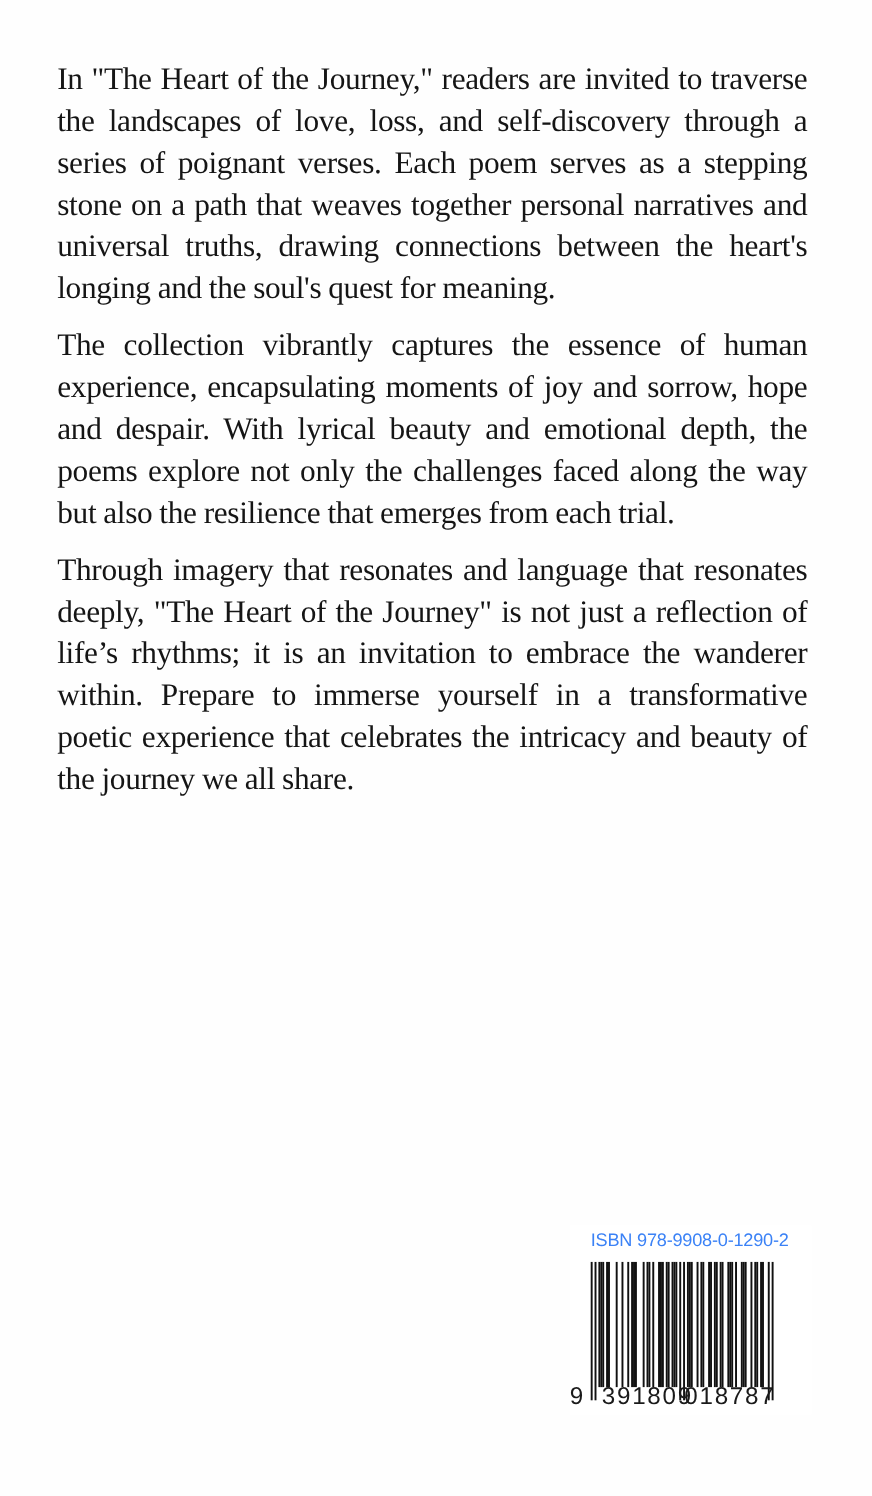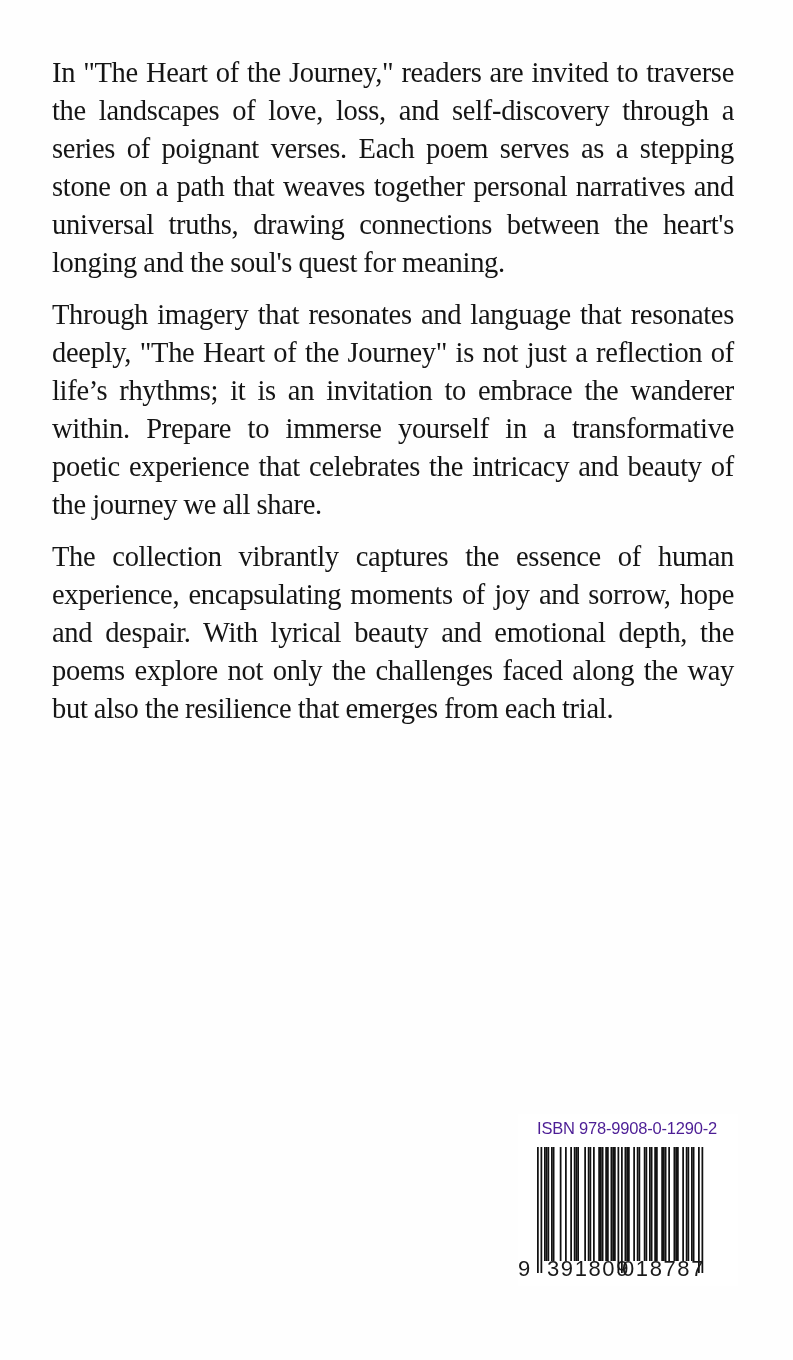--- a/index.html
+++ b/index.html
@@ -9,41 +9,41 @@
     position: absolute; left: 52px; top: 54px; width: 682px;
     font-family: "Liberation Serif", "DejaVu Serif", serif;
     font-size: 28.5px; line-height: 38px; color: #151515;
     text-align: justify; letter-spacing: -0.3px; word-spacing: -0.5px;
   }
   .blurb p { margin: 0 0 14px 0; }
   .barcode-block { position: absolute; left: 518px; top: 1114px; width: 220px; height: 172px; background: #fff; }
   .isbn-label {
     position: absolute; left: 3px; top: 4px; width: 212px;
     font-family: "Liberation Sans", "DejaVu Sans", sans-serif;
-    font-size: 16.5px; line-height: 20px; color: #4c1d95; text-align: center; letter-spacing: -0.2px;
+    font-size: 16.5px; line-height: 20px; color: #3b82f6; text-align: center; letter-spacing: -0.2px;
   }
   .bars { position: absolute; left: 17px; top: 33px; }
   .digits {
     position: absolute; top: 142px; left: 0; width: 220px; height: 26px;
     font-family: "Liberation Sans", "DejaVu Sans", sans-serif;
     font-size: 22px; line-height: 26px; color: #1a1a1a;
   }
   .digits span { position: absolute; top: 0; }
   .d-first { left: 0px; }
   .d-left { left: 29px; letter-spacing: 1.6px; }
   .d-right { left: 104px; letter-spacing: 1.6px; }
 </style>
 </head>
 <body>
 
 <div class="page">
   <div class="blurb">
     <p>In "The Heart of the Journey," readers are invited to traverse the landscapes of love, loss, and self-discovery through a series of poignant verses. Each poem serves as a stepping stone on a path that weaves together personal narratives and universal truths, drawing connections between the heart's longing and the soul's quest for meaning.</p>
+    <p>The collection vibrantly captures the essence of human experience, encapsulating moments of joy and sorrow, hope and despair. With lyrical beauty and emotional depth, the poems explore not only the challenges faced along the way but also the resilience that emerges from each trial.</p>
     <p>Through imagery that resonates and language that resonates deeply, "The Heart of the Journey" is not just a reflection of life’s rhythms; it is an invitation to embrace the wanderer within. Prepare to immerse yourself in a transformative poetic experience that celebrates the intricacy and beauty of the journey we all share.</p>
-    <p>The collection vibrantly captures the essence of human experience, encapsulating moments of joy and sorrow, hope and despair. With lyrical beauty and emotional depth, the poems explore not only the challenges faced along the way but also the resilience that emerges from each trial.</p>
   </div>
 
   <div class="barcode-block">
     <div class="isbn-label">ISBN 978-9908-0-1290-2</div>
     <svg class="bars" id="barcode-svg" width="190" height="130" viewBox="0 0 190 130">
         <rect x="2.00" y="0" width="1.75" height="126" fill="#111111"></rect>
         <rect x="5.50" y="0" width="1.75" height="126" fill="#111111"></rect>
         <rect x="9.00" y="0" width="1.75" height="114" fill="#111111"></rect>
         <rect x="10.75" y="0" width="1.75" height="114" fill="#111111"></rect>
         <rect x="12.50" y="0" width="1.75" height="114" fill="#111111"></rect>

